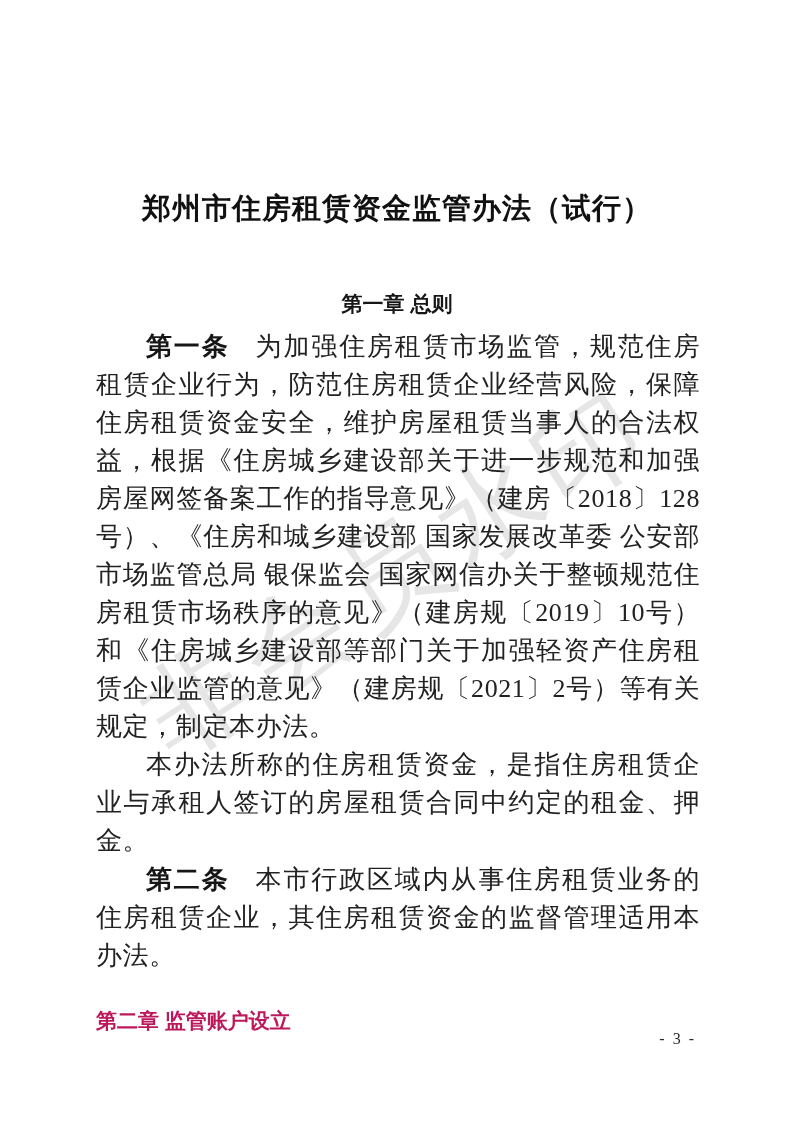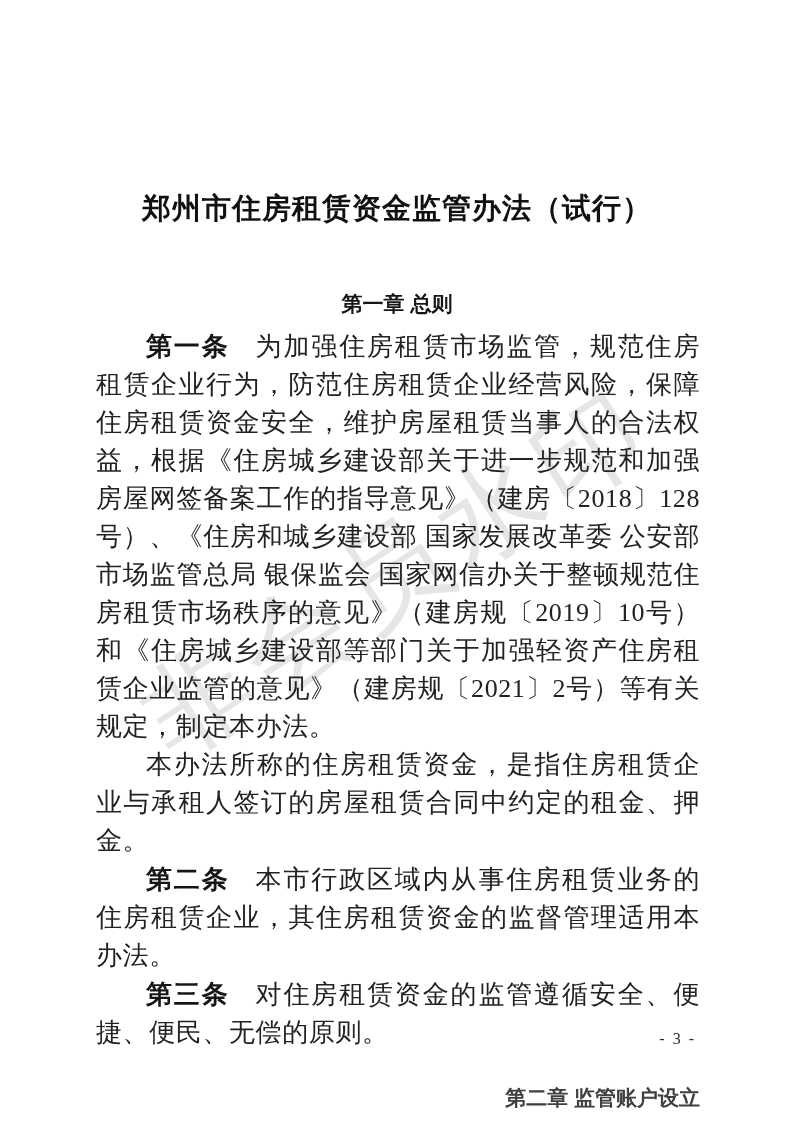--- a/index.html
+++ b/index.html
@@ -69,25 +69,25 @@
   }
   .article-label {
     font-weight: 700;
     font-family: "Liberation Sans", sans-serif;
     color: #161616;
     margin-right: 1em;
   }
   .article-label:empty { display: none; margin-right: 0; }
   .chapter-2 {
     position: static;
-    text-align: right;
+    text-align: left;
     margin-top: 32px;
     font-size: 21px;
     font-weight: 700;
-    color: #404040;
+    color: #be185d;
     font-family: "Liberation Sans", sans-serif;
   }
   .page-number {
     position: absolute;
     top: 1030px;
     right: 98px;
     font-size: 16px;
     letter-spacing: 2px;
     color: #2b2b2b;
     font-family: "Liberation Serif", serif;
@@ -106,20 +106,19 @@
   <div class="chapter-heading chapter-1">第一章 总则</div>
 
   <div class="body-block">
 
     <p class="body-para"><span class="article-label">第一条</span><span>为加强住房租赁市场监管，规范住房租赁企业行为，防范住房租赁企业经营风险，保障住房租赁资金安全，维护房屋租赁当事人的合法权益，根据《住房城乡建设部关于进一步规范和加强房屋网签备案工作的指导意见》（建房〔2018〕128号）、《住房和城乡建设部 国家发展改革委 公安部 市场监管总局 银保监会 国家网信办关于整顿规范住房租赁市场秩序的意见》（建房规〔2019〕10号）和《住房城乡建设部等部门关于加强轻资产住房租赁企业监管的意见》（建房规〔2021〕2号）等有关规定，制定本办法。</span></p>
 
     <p class="body-para"><span>本办法所称的住房租赁资金，是指住房租赁企业与承租人签订的房屋租赁合同中约定的租金、押金。</span></p>
 
     <p class="body-para"><span class="article-label">第二条</span><span>本市行政区域内从事住房租赁业务的住房租赁企业，其住房租赁资金的监督管理适用本办法。</span></p>
 
-    <p class="body-para"><span class="article-label">第三条</span><span>对住房租赁资金的监管遵循安全、便捷、便民、无偿的原则。</span></p>
 
     <div class="chapter-2 chapter-heading">第二章 监管账户设立</div>
   </div>
 
   <div class="page-number">- 3 -</div>
 
 </div>
 
 </body></html>

